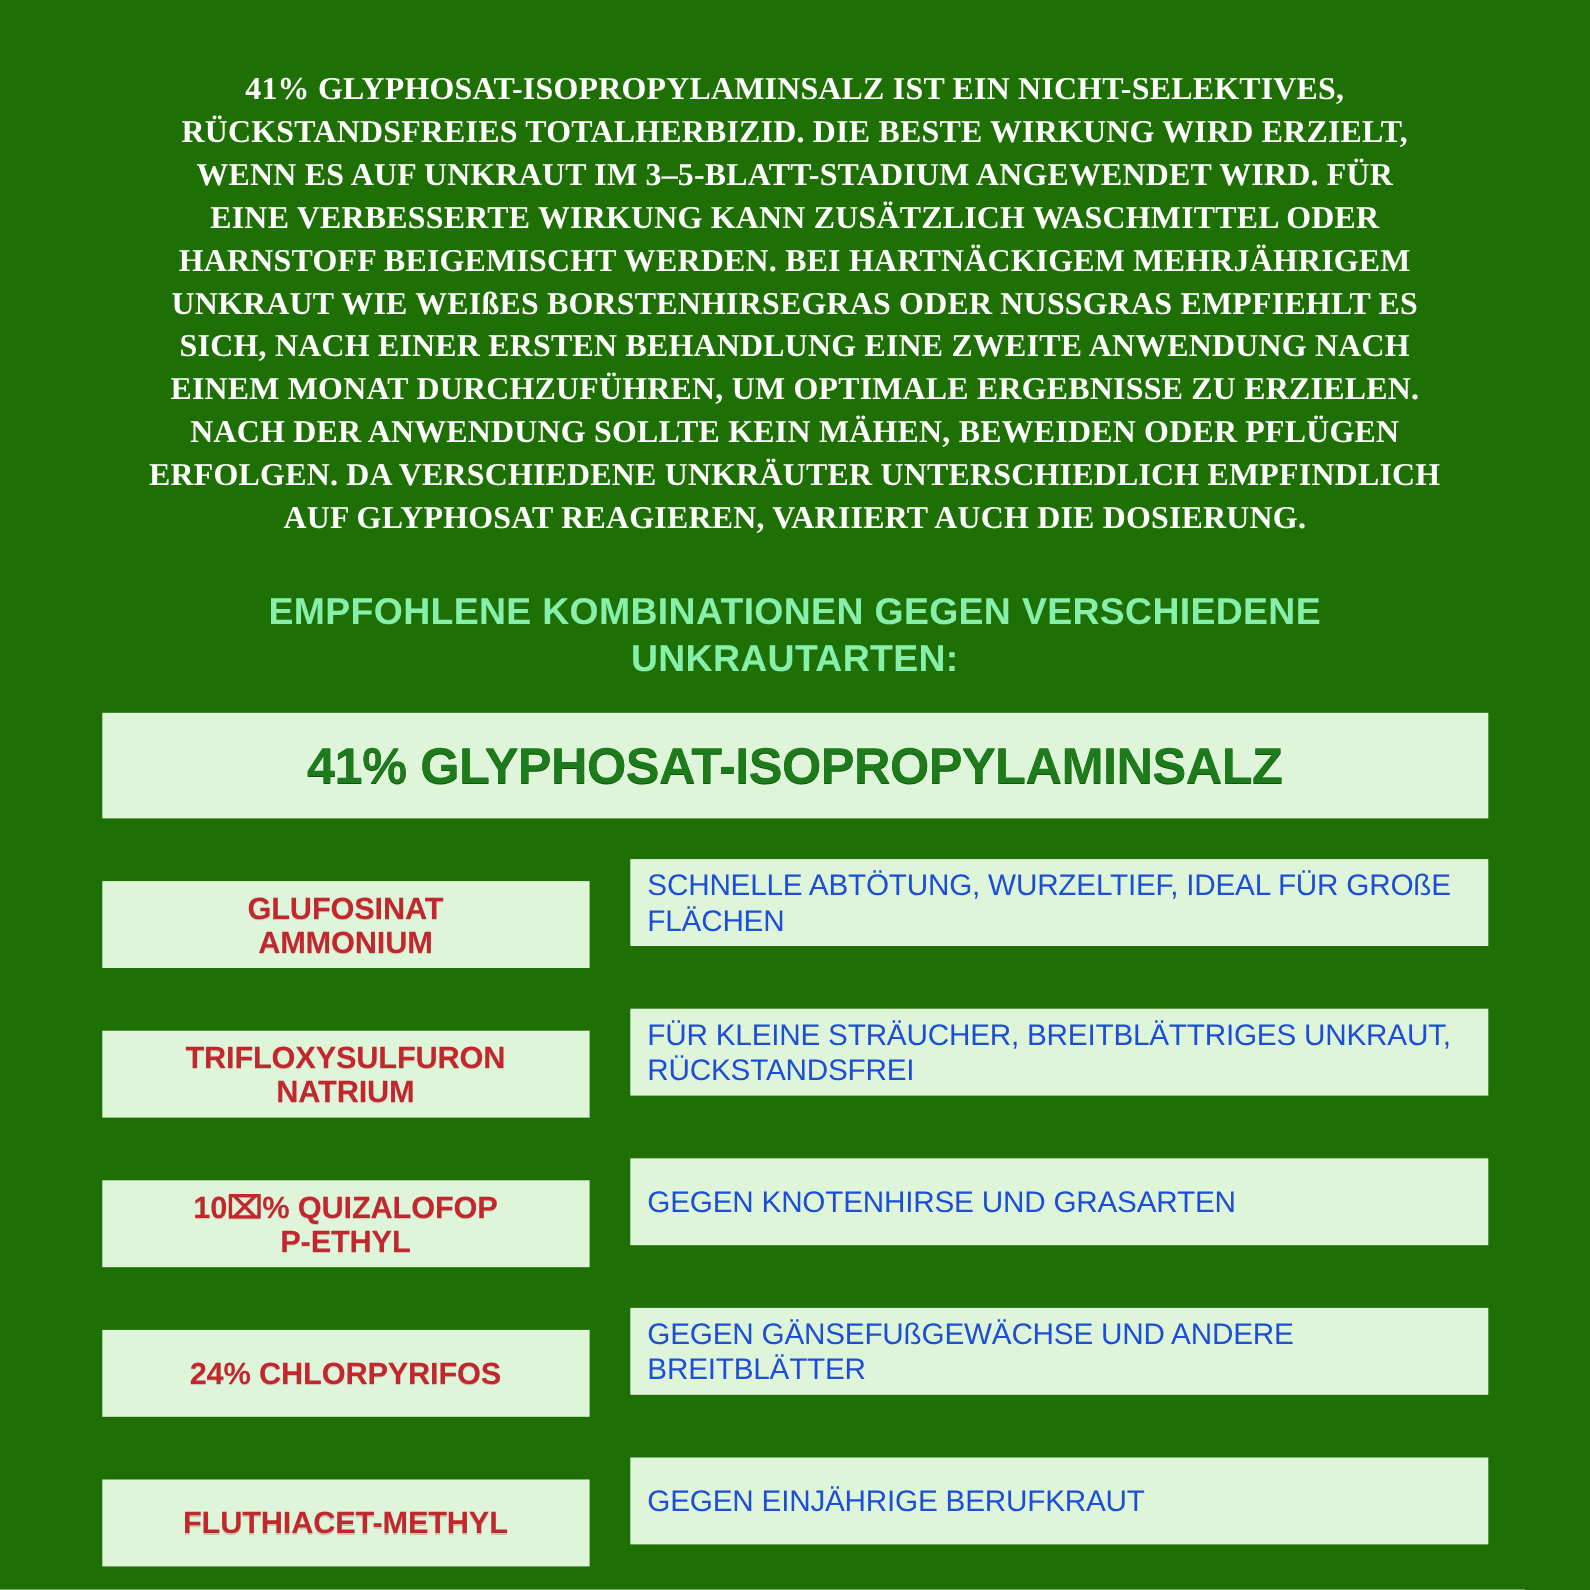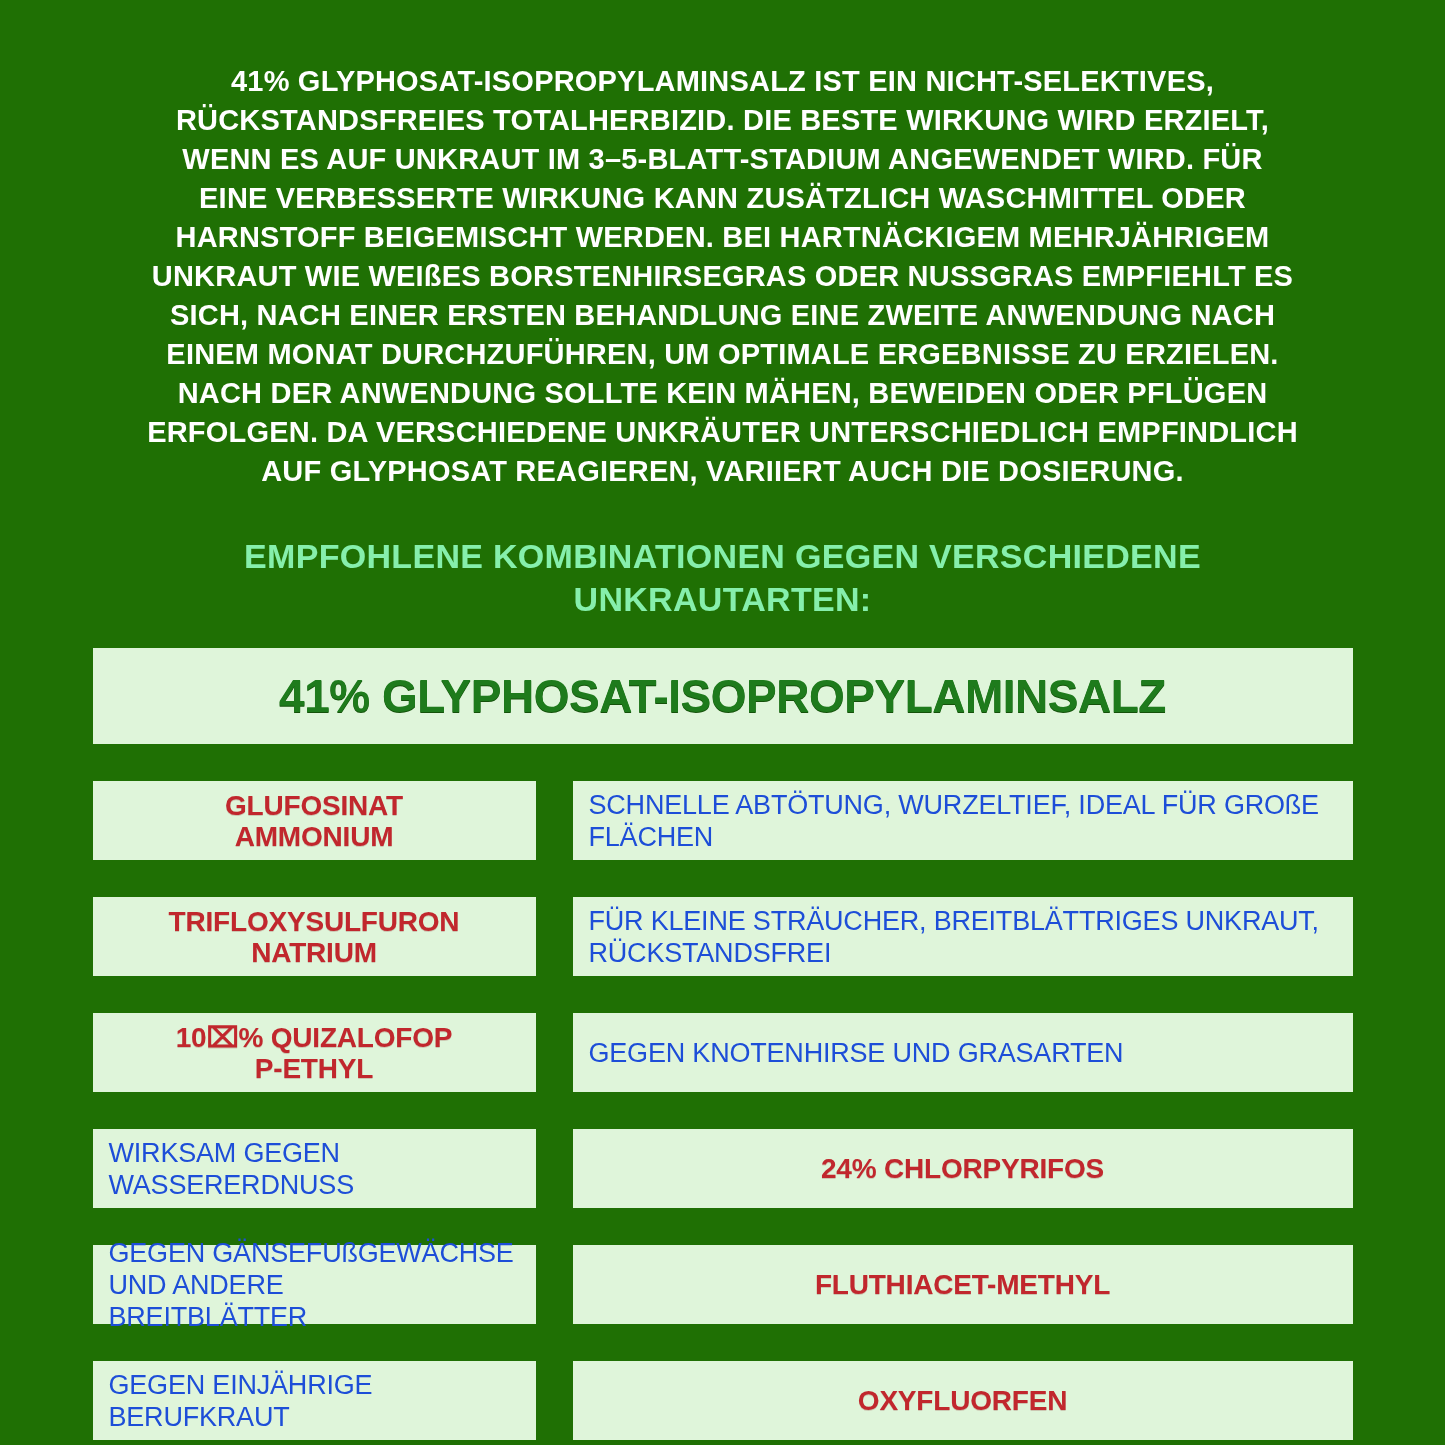--- a/index.html
+++ b/index.html
@@ -15,20 +15,21 @@
     padding-top: 62px;
     width: 1330px;
     margin: 0 auto;
     text-align: center;
     color: #ffffff;
     font-weight: 700;
     font-size: 29px;
     line-height: 39px;
     letter-spacing: 0.2px;
     white-space: pre-line;
+    font-family: Liberation Serif, serif;
   }
   .section-heading {
     margin-top: 44px;
     text-align: center;
     color: #86efac;
     font-weight: 700;
     font-size: 34px;
     line-height: 43px;
     letter-spacing: 0.3px;
     white-space: pre-line;
@@ -63,20 +64,21 @@
     align-items: center;
     justify-content: center;
     text-align: center;
     color: #c1272d;
     font-weight: 700;
     font-size: 28px;
     line-height: 31px;
     letter-spacing: -0.2px;
     text-shadow: 0 1px 0 #80101533;
     white-space: pre-line;
+    margin-top: 20px;
   }
   .desc-cell {
     height: 79px;
     display: flex;
     align-items: center;
     justify-content: flex-start;
     padding-left: 16px;
     padding-right: 8px;
     box-sizing: border-box;
     color: #1d4ed8;
@@ -118,21 +120,20 @@
 
     <div class="cell combo-cell">TRIFLOXYSULFURON
 NATRIUM</div>
     <div class="cell desc-cell">FÜR KLEINE STRÄUCHER, BREITBLÄTTRIGES UNKRAUT,
 RÜCKSTANDSFREI</div>
 
     <div class="cell combo-cell">10⌧% QUIZALOFOP
 P-ETHYL</div>
     <div class="cell desc-cell">GEGEN KNOTENHIRSE UND GRASARTEN</div>
 
-    <div class="cell desc-cell">WIRKSAM GEGEN WASSERERDNUSS</div>
 
     <div class="cell combo-cell">24% CHLORPYRIFOS</div>
     <div class="cell desc-cell">GEGEN GÄNSEFUßGEWÄCHSE UND ANDERE
 BREITBLÄTTER</div>
 
     <div class="cell combo-cell">FLUTHIACET-METHYL</div>
     <div class="cell desc-cell">GEGEN EINJÄHRIGE BERUFKRAUT</div>
 
     <div class="cell combo-cell">OXYFLUORFEN</div>
 

